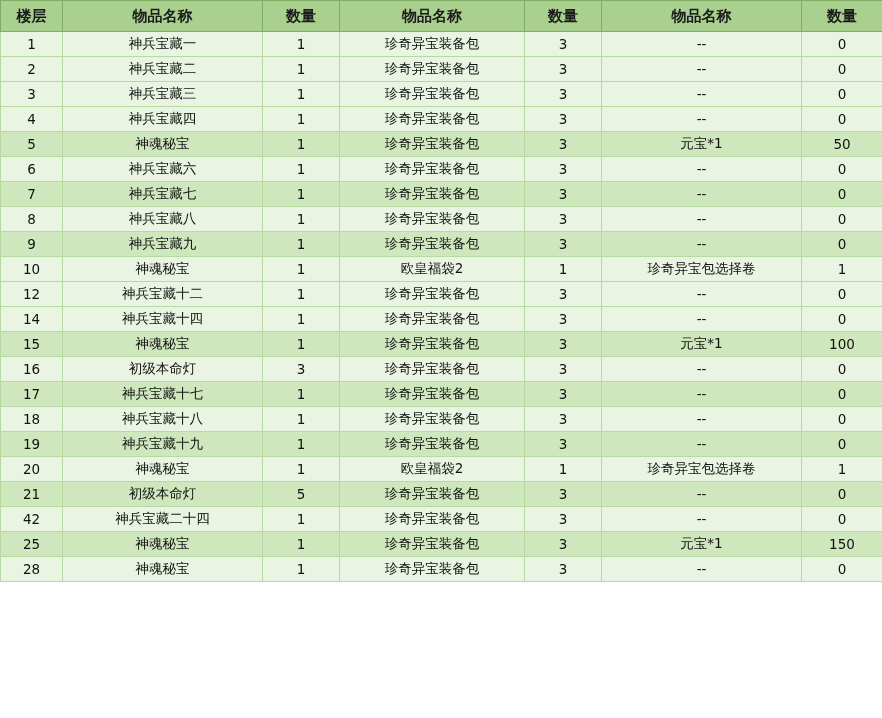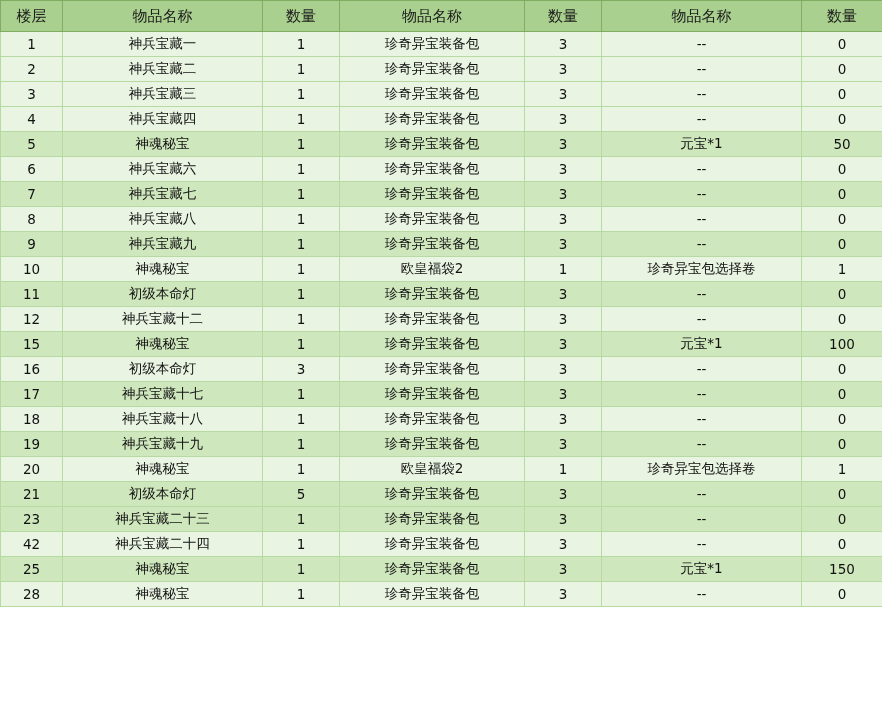--- a/index.html
+++ b/index.html
@@ -22,21 +22,21 @@
   table.reward-table col.c-item1   { width: 200px; }
   table.reward-table col.c-qty1    { width: 77px; }
   table.reward-table col.c-item2   { width: 185px; }
   table.reward-table col.c-qty2    { width: 77px; }
   table.reward-table col.c-item3   { width: 200px; }
   table.reward-table col.c-qty3    { width: 81px; }
 
   table.reward-table th {
     background: #a9d08e;
     color: #1c1c1c;
-    font-weight: normal;
+    font-weight: bold;
     font-size: 15px;
     height: 30px;
     border: 1px solid #7fae63;
     text-align: center;
     padding: 0 2px;
     white-space: nowrap;
   }
   table.reward-table td {
     height: 24px;
     border: 1px solid #b7d9a2;
@@ -162,32 +162,32 @@
       </tr>
       <tr class="row-normal">
         <td>10</td>
         <td>神魂秘宝</td>
         <td>1</td>
         <td>欧皇福袋2</td>
         <td>1</td>
         <td>珍奇异宝包选择卷</td>
         <td>1</td>
       </tr>
-      <tr class="row-alt">
-        <td>11</td>
-        <td>初级本命灯</td>
-        <td>1</td>
-        <td>珍奇异宝装备包</td>
-        <td>3</td>
-        <td>--</td>
-        <td>0</td>
-      </tr>
       <tr class="row-normal">
         <td>12</td>
         <td>神兵宝藏十二</td>
+        <td>1</td>
+        <td>珍奇异宝装备包</td>
+        <td>3</td>
+        <td>--</td>
+        <td>0</td>
+      </tr>
+      <tr class="row-normal">
+        <td>14</td>
+        <td>神兵宝藏十四</td>
         <td>1</td>
         <td>珍奇异宝装备包</td>
         <td>3</td>
         <td>--</td>
         <td>0</td>
       </tr>
       <tr class="row-alt">
         <td>15</td>
         <td>神魂秘宝</td>
         <td>1</td>
@@ -238,29 +238,20 @@
         <td>1</td>
         <td>欧皇福袋2</td>
         <td>1</td>
         <td>珍奇异宝包选择卷</td>
         <td>1</td>
       </tr>
       <tr class="row-alt">
         <td>21</td>
         <td>初级本命灯</td>
         <td>5</td>
-        <td>珍奇异宝装备包</td>
-        <td>3</td>
-        <td>--</td>
-        <td>0</td>
-      </tr>
-      <tr class="row-alt">
-        <td>23</td>
-        <td>神兵宝藏二十三</td>
-        <td>1</td>
         <td>珍奇异宝装备包</td>
         <td>3</td>
         <td>--</td>
         <td>0</td>
       </tr>
       <tr class="row-normal">
         <td>42</td>
         <td>神兵宝藏二十四</td>
         <td>1</td>
         <td>珍奇异宝装备包</td>

